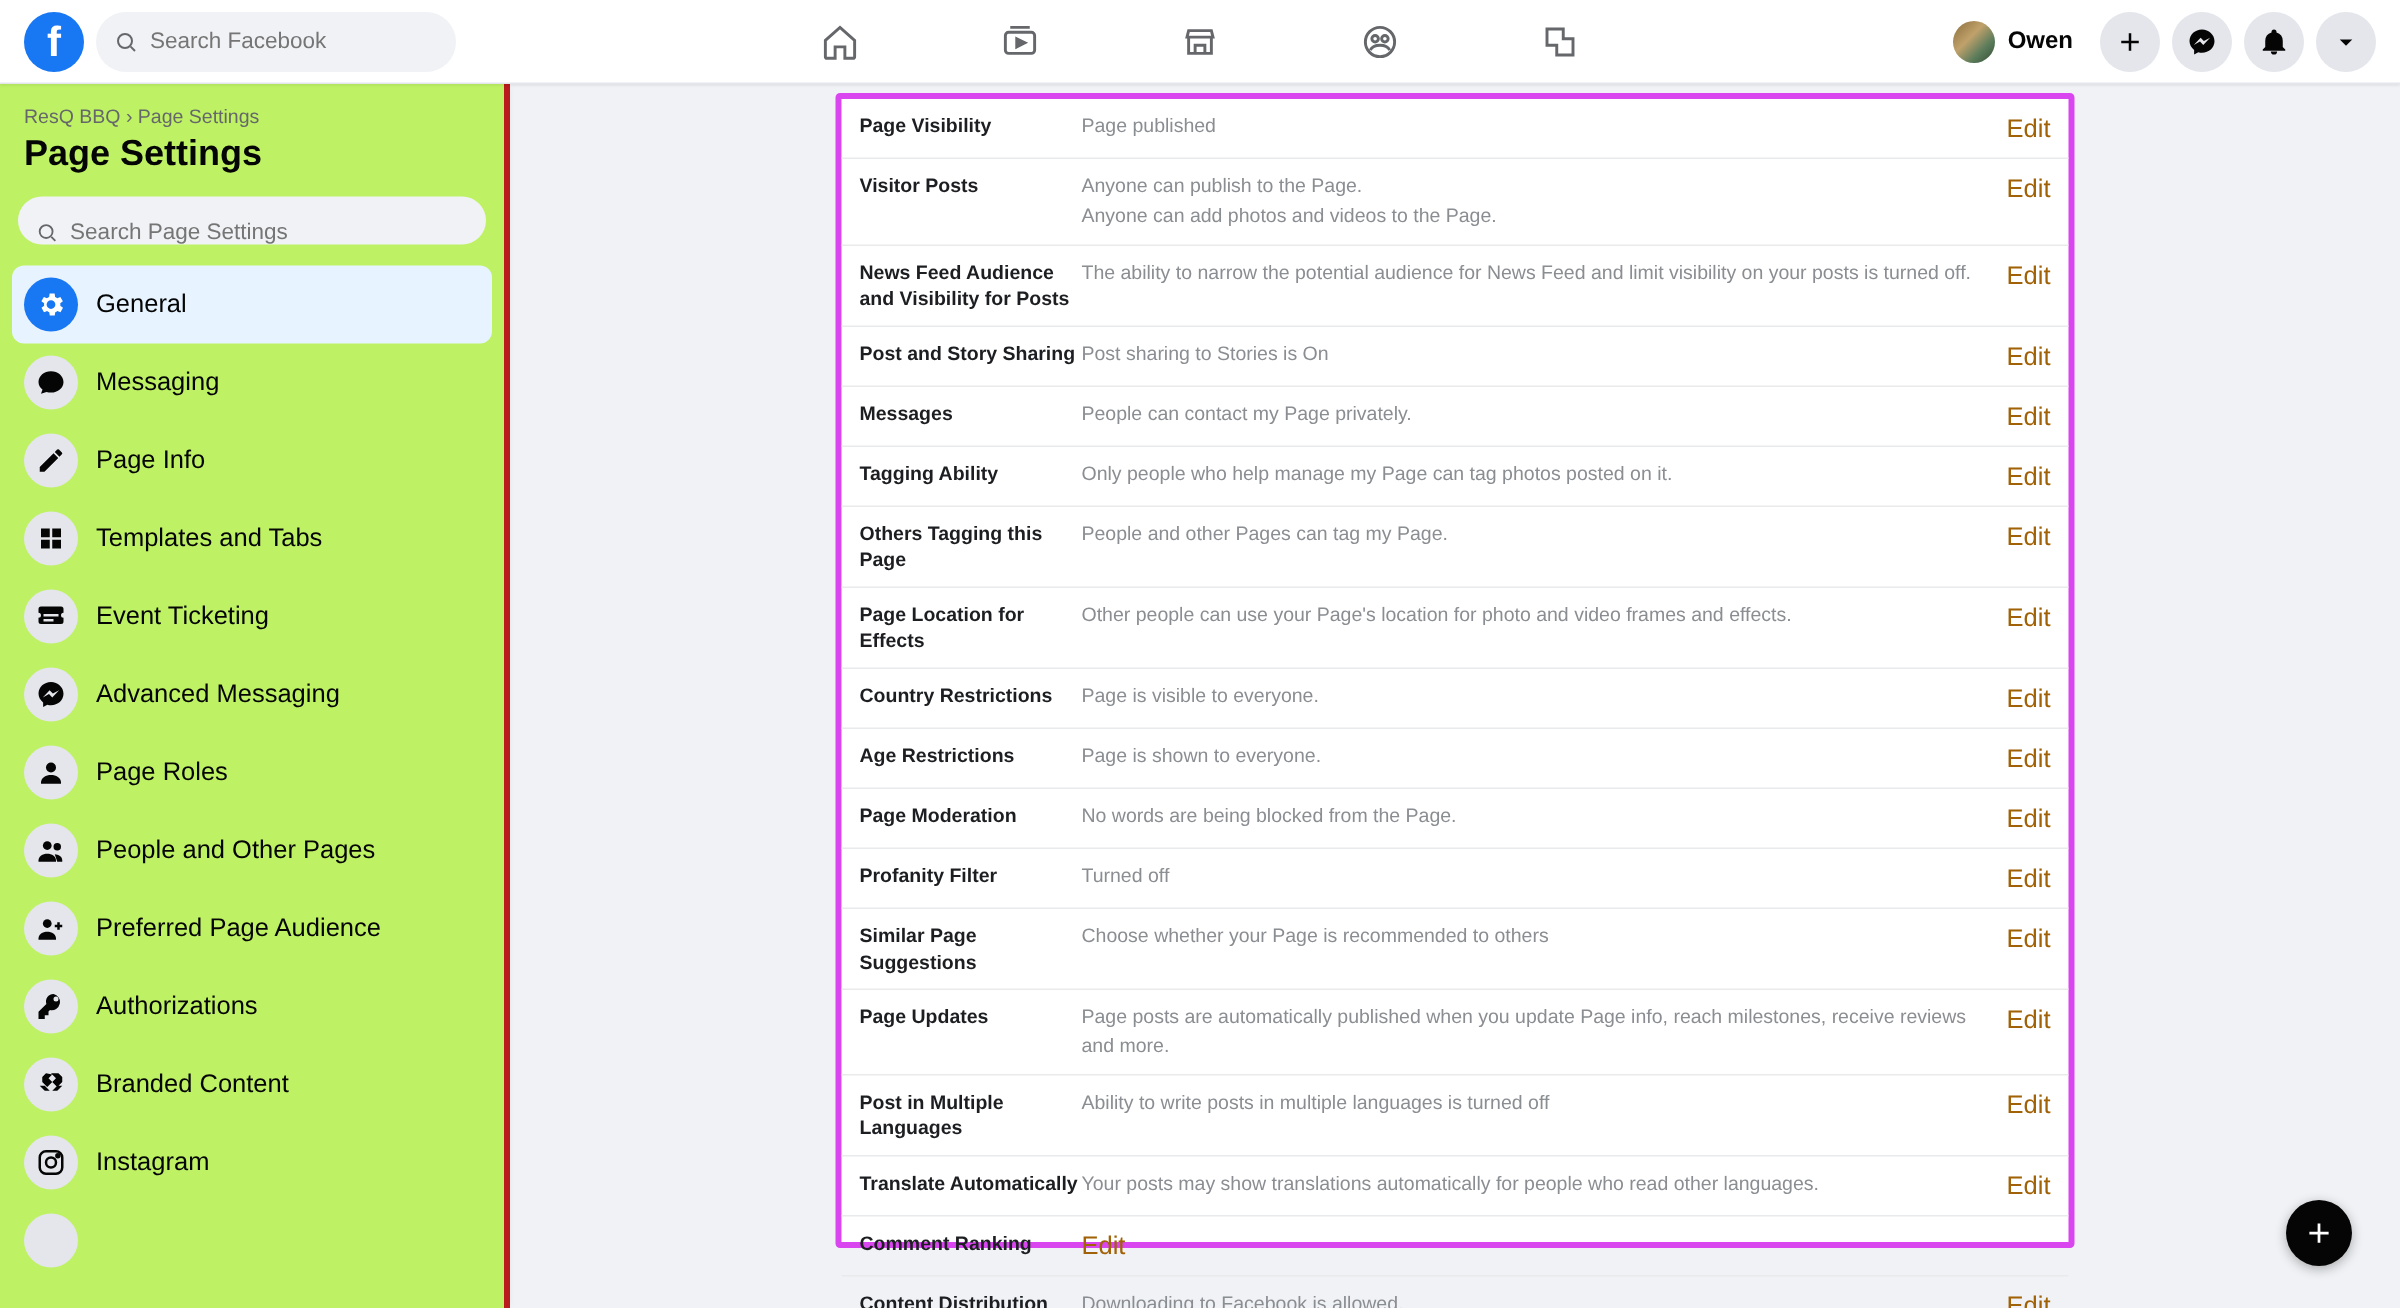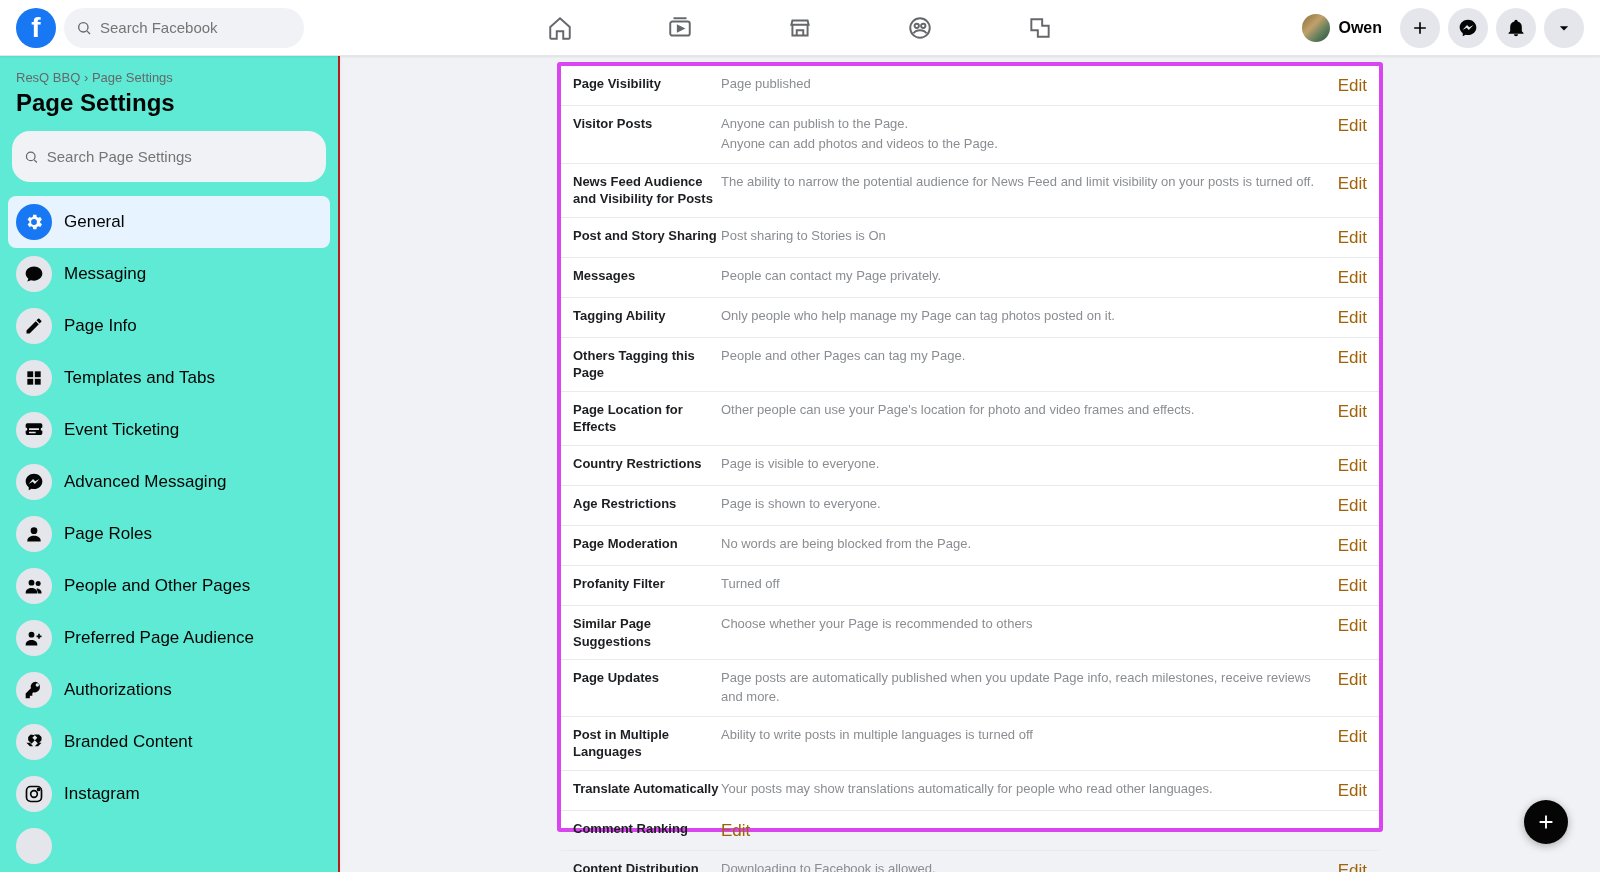--- a/index.html
+++ b/index.html
@@ -56,31 +56,31 @@
     position:fixed; right:32px; bottom:28px; width:44px; height:44px;
     border-radius:50%; background:#050505; color:#fff; display:flex;
     align-items:center; justify-content:center; z-index:60;
     box-shadow:0 2px 8px rgba(0,0,0,.3);
   }
   .fab svg { width:22px; height:22px; }
 
   
   .shell { display:flex; padding-top:56px; height:100%; }
   .sidebar {
-    width:340px; background:#5eead4; height:calc(100% - 0px);
-    border-right:2px solid #b91c1c; padding:14px 8px 0 8px;
+    width:340px; background:#bef264; height:calc(100% - 0px);
+    border-right:4px solid #b91c1c; padding:14px 8px 0 8px;
     box-shadow: 2px 0 4px -2px rgba(0,0,0,.05);
     overflow-y:auto;
   }
   .crumbs { font-size:13px; color:#65676b; padding:0 8px; }
   .crumbs a { color:#65676b; text-decoration:none; }
   .page-title { font-size:24px; font-weight:800; padding:4px 8px 14px; }
   .side-search {
-    margin:0 4px 10px; height:51px; background:#f0f2f5; border-radius:18px;
-    display:flex; align-items:center; padding:0 12px;
+    margin:0 4px 10px; height:32px; background:#f0f2f5; border-radius:18px;
+    display:flex; align-items:flex-end; padding:0 12px;
   }
   .side-search svg { width:16px; height:16px; color:#65676b; }
   .side-search input {
     border:none; background:transparent; margin-left:8px; font-size:15px;
     color:#65676b; outline:none; width:100%;
   }
   .side-list { display:flex; flex-direction:column; gap:0px; padding:4px 0; }
   .side-item {
     display:flex; align-items:center; gap:12px; padding:8px 8px;
     border-radius:8px; cursor:pointer; font-size:17px; color:#050505;

